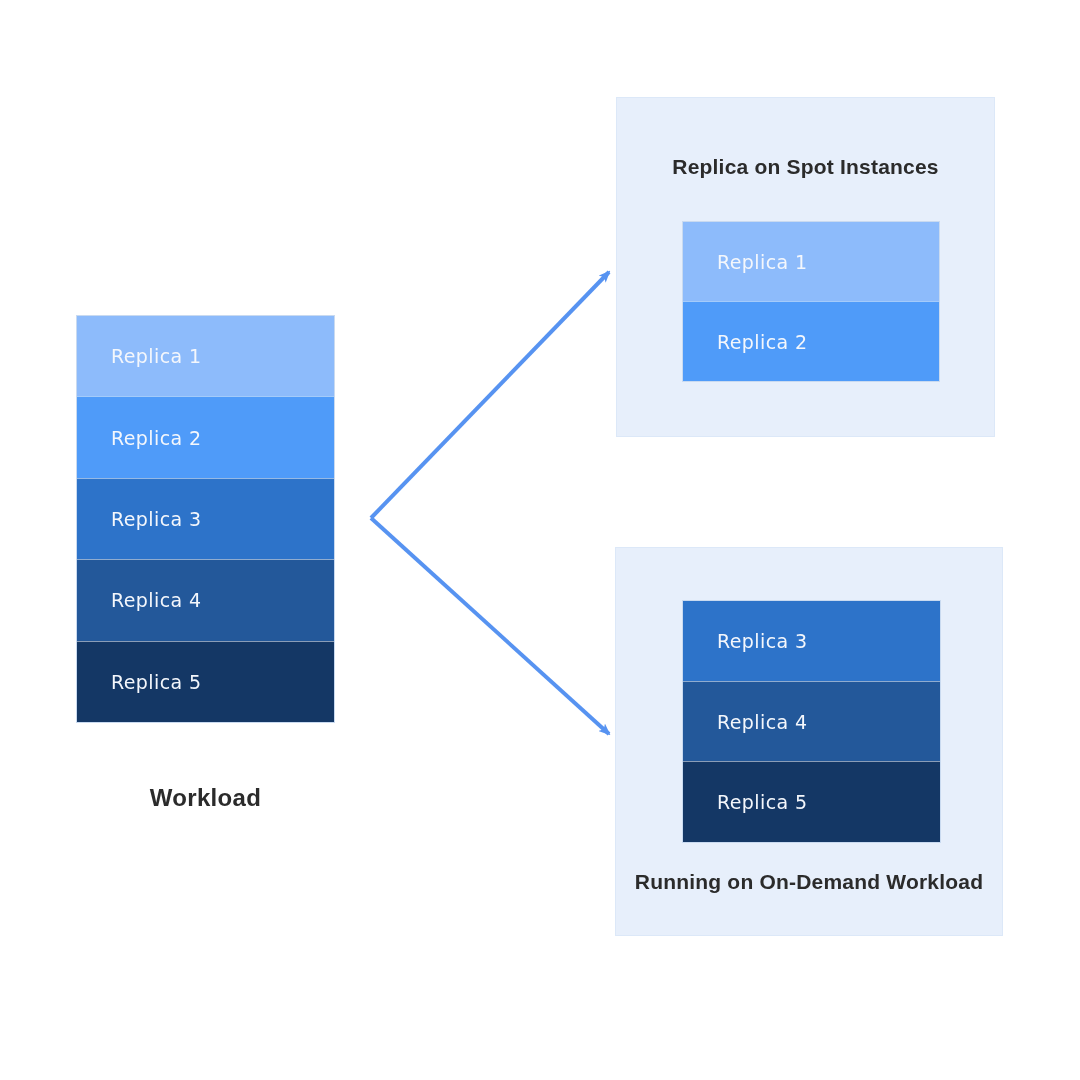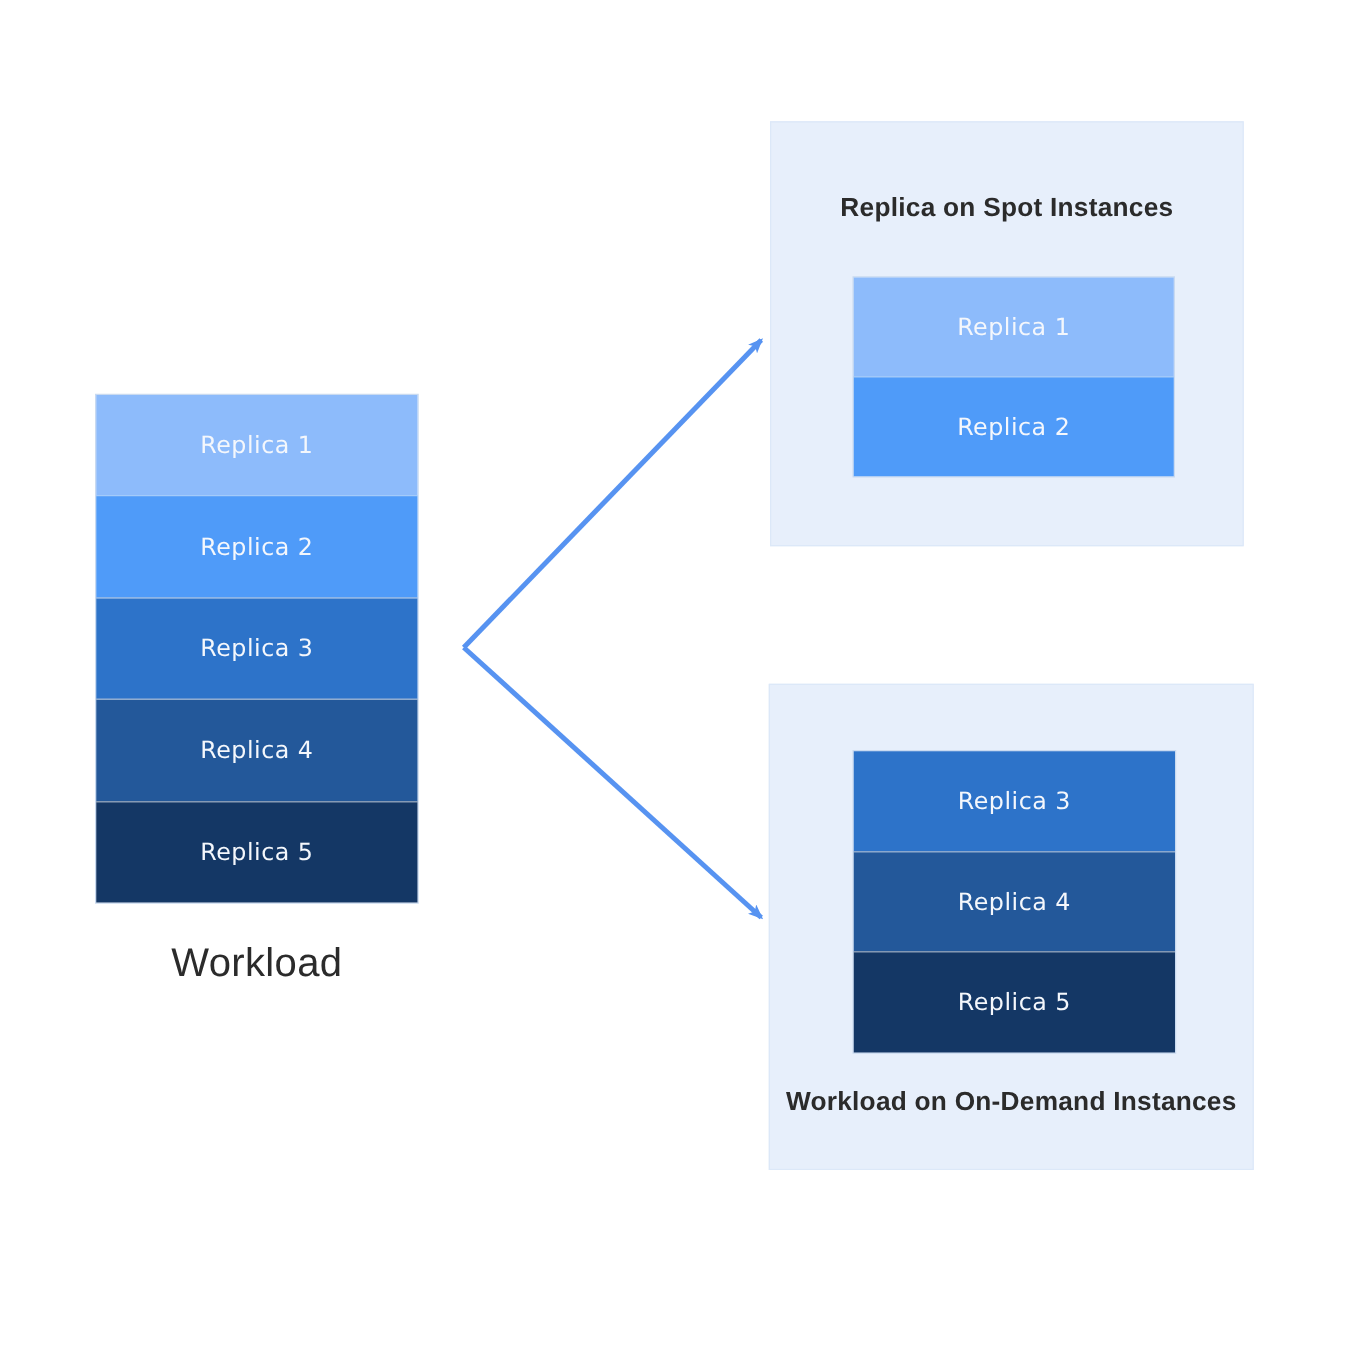--- a/index.html
+++ b/index.html
@@ -25,44 +25,45 @@
   .stack {
     display: flex;
     flex-direction: column;
     box-sizing: border-box;
     border: 1px solid var(--stack-border, #c9daf0);
   }
   .bar {
     flex: 1 1 0;
     display: flex;
     align-items: center;
-    justify-content: center;
+    justify-content: flex-start;
+    padding-left: 34px;
   }
   .bar + .bar { border-top: 1px solid rgba(235, 243, 252, 0.55); }
   .bar span {
     color: var(--bar-label, #f4f7fc);
     font-family: "DejaVu Sans", sans-serif;
     font-size: 19px;
     font-weight: 400;
     letter-spacing: 0.4px;
   }
 
   
   .workload-stack {
     position: absolute;
     left: 76px; top: 315px;
     width: 259px; height: 408px;
   }
   .workload-label {
     position: absolute;
-    left: 76px; top: 752px;
+    left: 76px; top: 784px;
     width: 259px;
     text-align: center;
-    font-size: 32px;
-    font-weight: 400;
+    font-size: 24px;
+    font-weight: 700;
     color: var(--heading-text, #2b2b2b);
     letter-spacing: 0.3px;
   }
 
   
   .panel {
     position: absolute;
     background: var(--panel-bg, #e7effb);
     border: 1px solid var(--panel-border, #dce8f8);
     box-sizing: border-box;
@@ -144,16 +145,16 @@
         <div class="bar" style="background: rgb(45, 115, 201);">
           <span>Replica 3</span>
         </div>
         <div class="bar" style="background: rgb(35, 88, 154);">
           <span>Replica 4</span>
         </div>
         <div class="bar" style="background: rgb(20, 55, 101);">
           <span>Replica 5</span>
         </div>
       </div>
-    <h2>Workload on On-Demand Instances</h2>
+    <h2>Running on On-Demand Workload</h2>
   </section>
 
 </div>
 
 </body></html>

